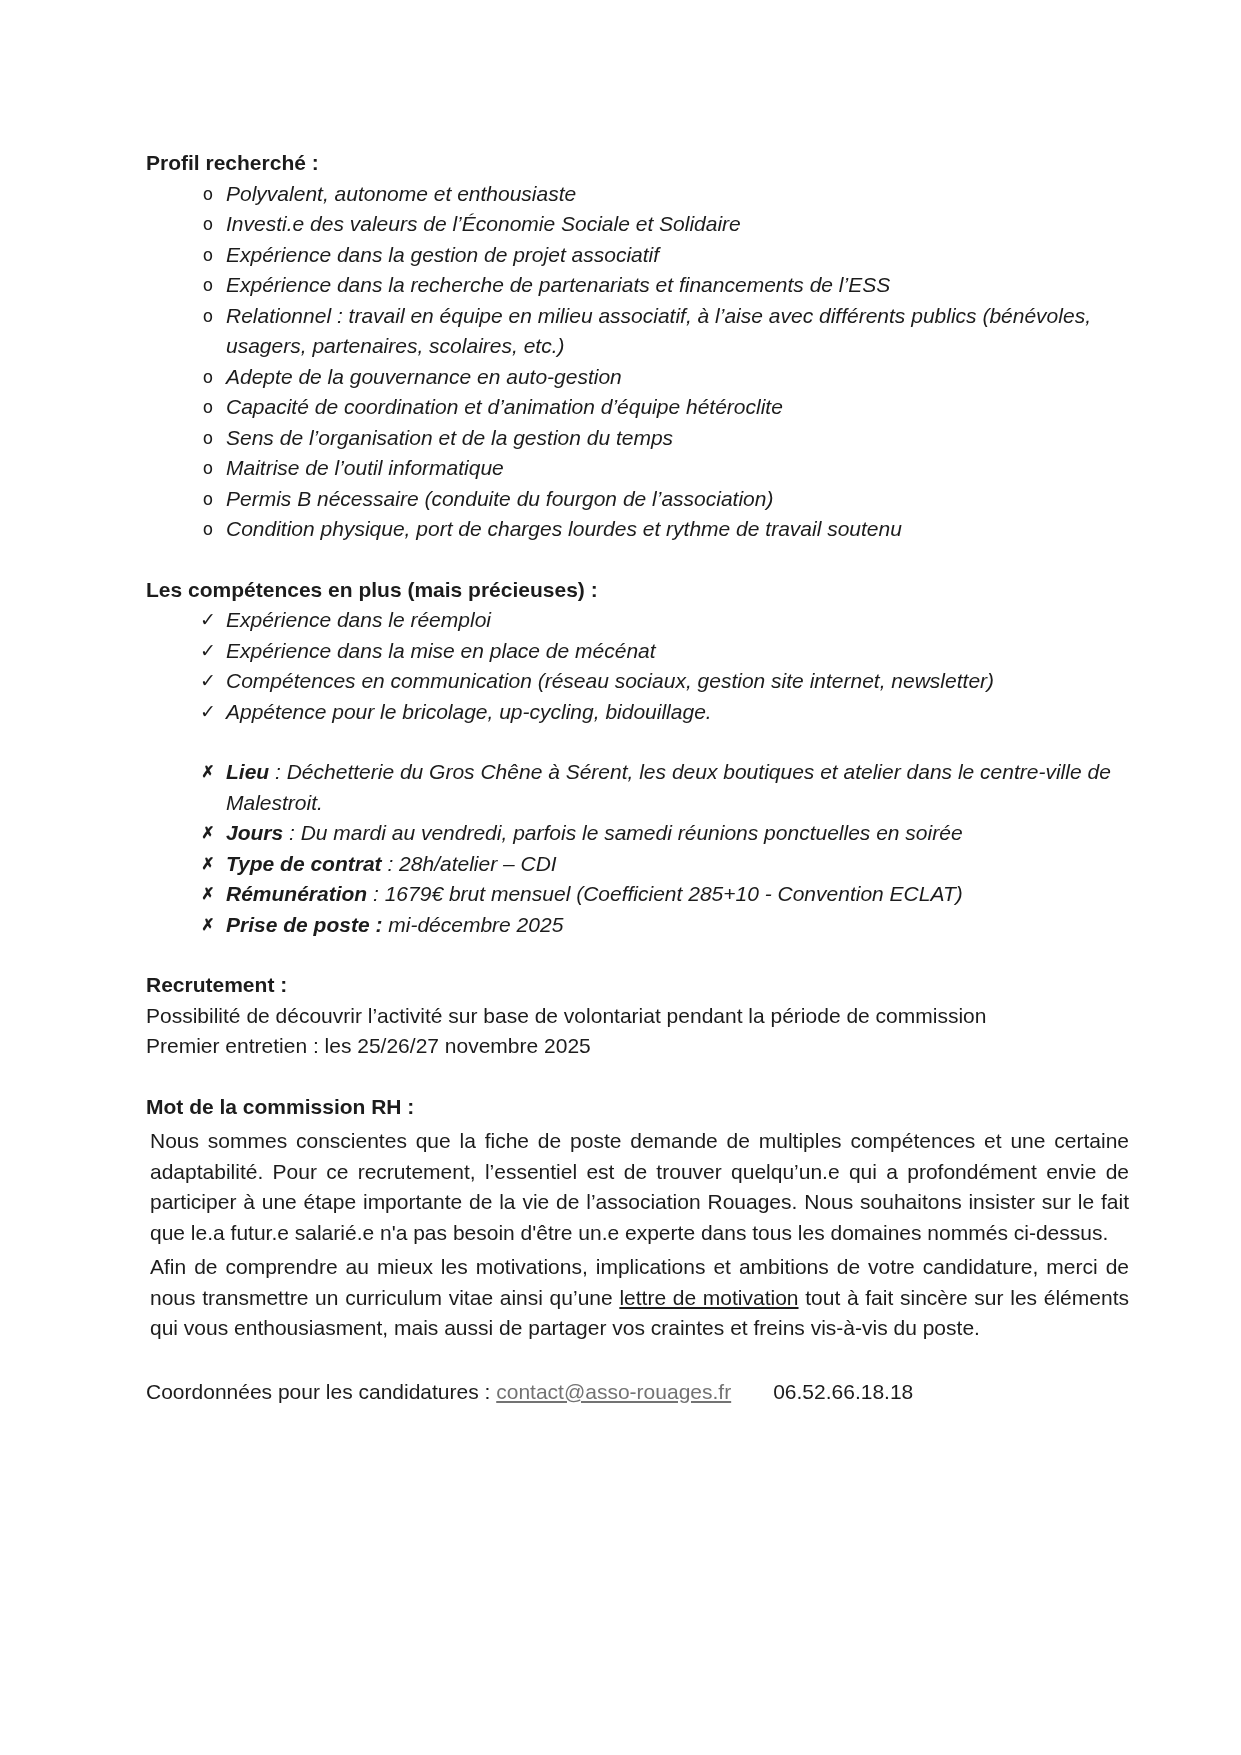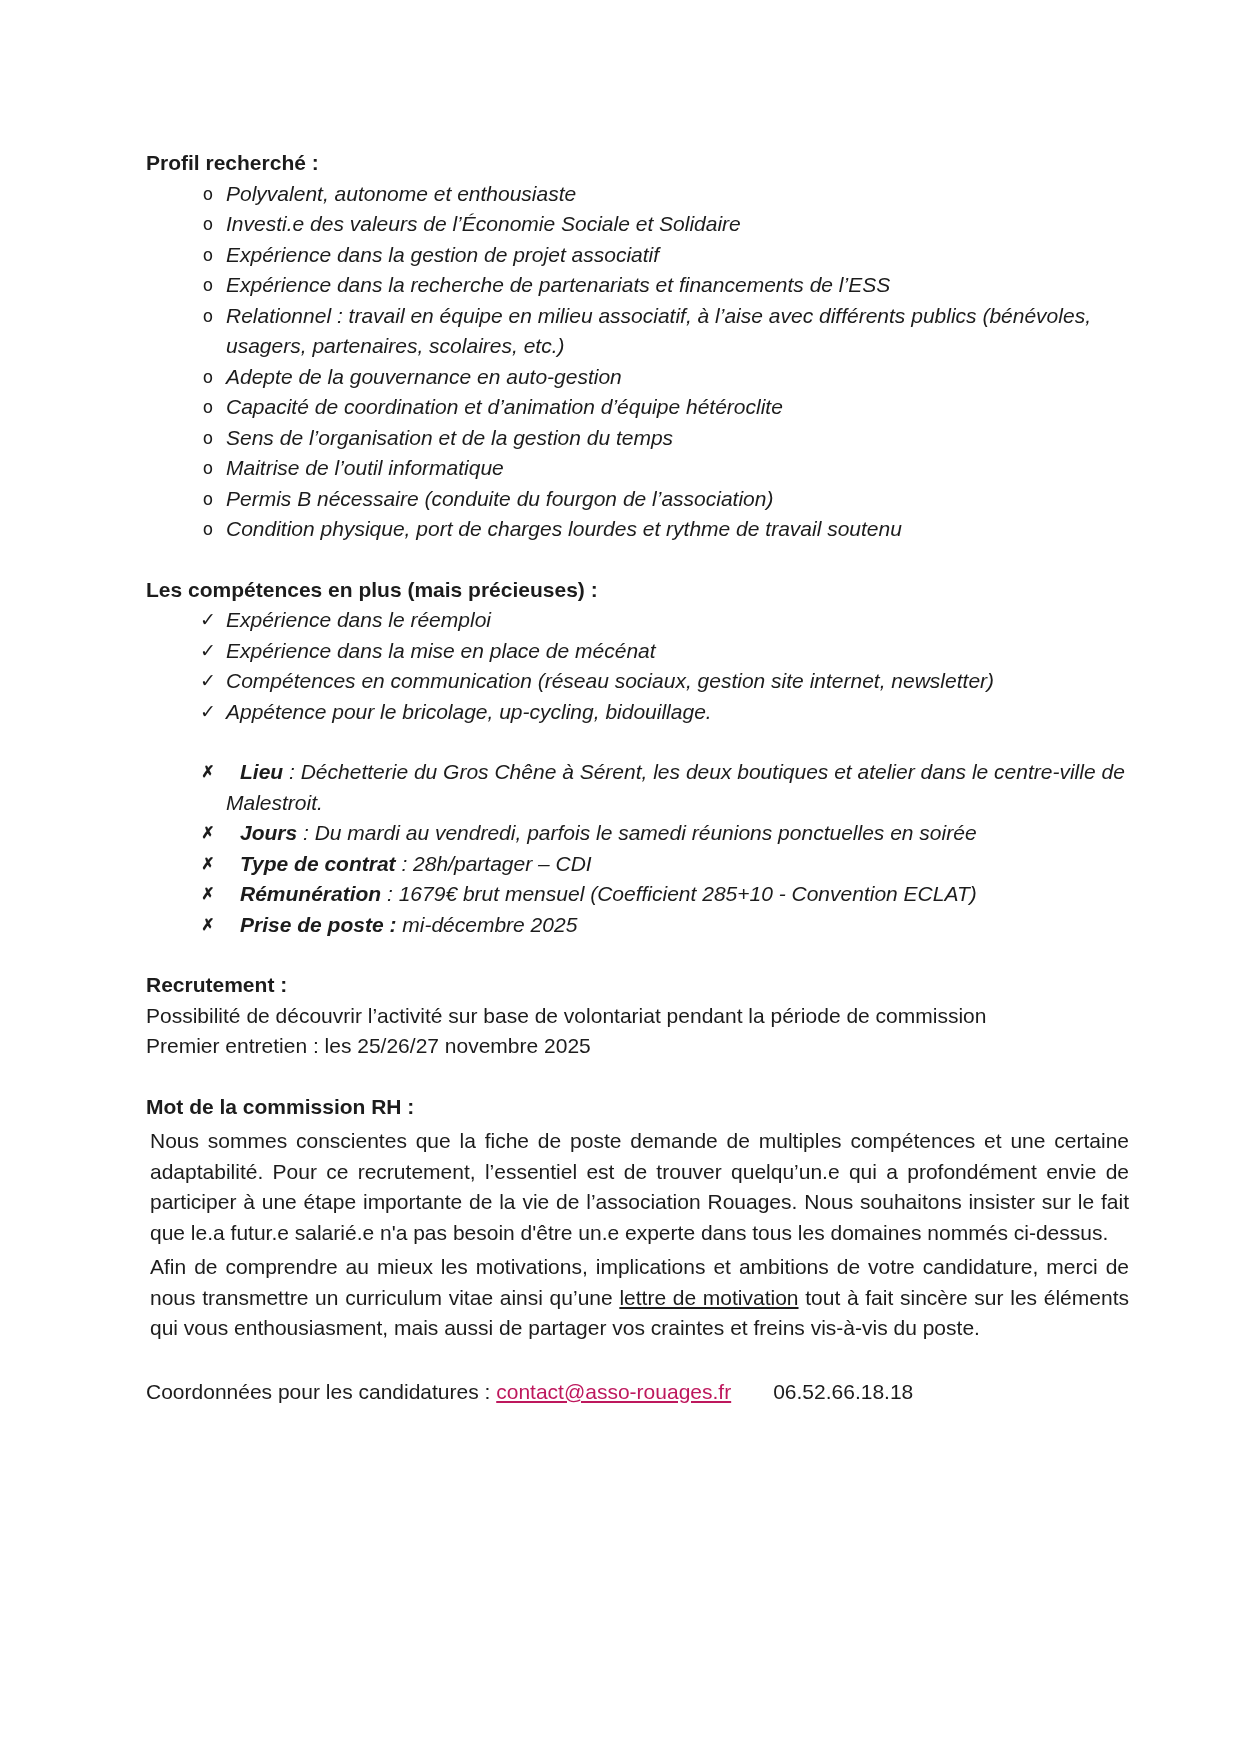--- a/index.html
+++ b/index.html
@@ -36,26 +36,26 @@
   .m-check  .marker { font-size: 19px; }
   .m-cross  .marker { font-size: 16px; font-weight: bold; }
 
   .plain-line { margin: 0; }
   .just { text-align: justify; margin: 4px; }
 
   .u { text-decoration: underline; }
 
   .contact-row { margin-top: 33px; }
   a.email {
-    color: #be185d;
+    color: #737373;
     text-decoration: underline;
     cursor: pointer;
   }
   .phone { margin-left: 42px; }
-  b { font-weight: bold; margin-left: 14px; }
+  b { font-weight: bold; }
 </style>
 </head>
 <body>
 
 <div class="page">
 
   <div class="section">
     <p class="heading">Profil recherché :</p>
     <ul class="blist m-circle">
 
@@ -147,21 +147,21 @@
       <li>
         <span class="marker">✗</span>
         <span class="txt"><b>Lieu</b><span> : Déchetterie du Gros Chêne à Sérent, les deux boutiques et atelier dans le centre-ville de Malestroit.</span></span>
       </li>
       <li>
         <span class="marker">✗</span>
         <span class="txt"><b>Jours</b><span> : Du mardi au vendredi, parfois le samedi réunions ponctuelles en soirée</span></span>
       </li>
       <li>
         <span class="marker">✗</span>
-        <span class="txt"><b>Type de contrat</b><span> : 28h/partager – CDI</span></span>
+        <span class="txt"><b>Type de contrat</b><span> : 28h/atelier – CDI</span></span>
       </li>
       <li>
         <span class="marker">✗</span>
         <span class="txt"><b>Rémunération</b><span> : 1679€ brut mensuel (Coefficient 285+10 - Convention ECLAT)</span></span>
       </li>
       <li>
         <span class="marker">✗</span>
         <span class="txt"><b>Prise de poste :</b><span> mi-décembre 2025</span></span>
       </li>
     </ul>

